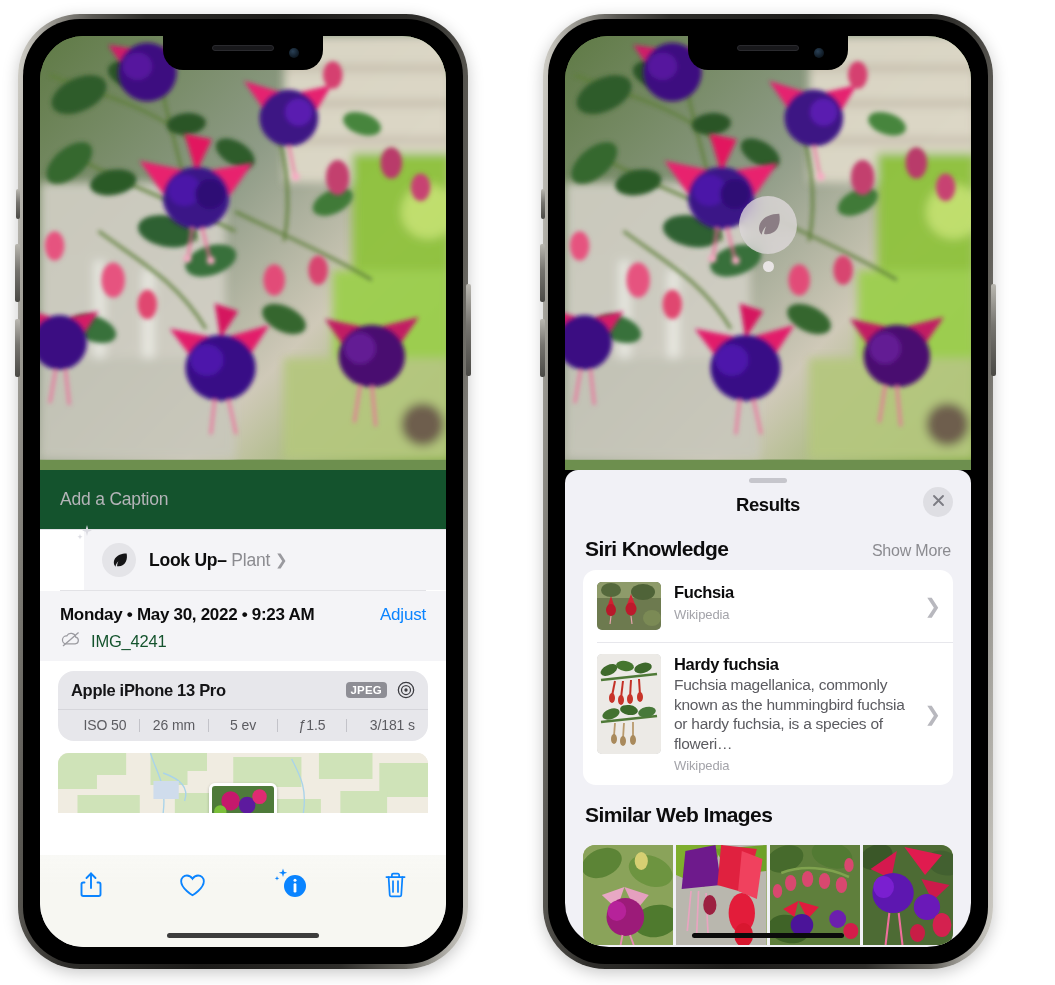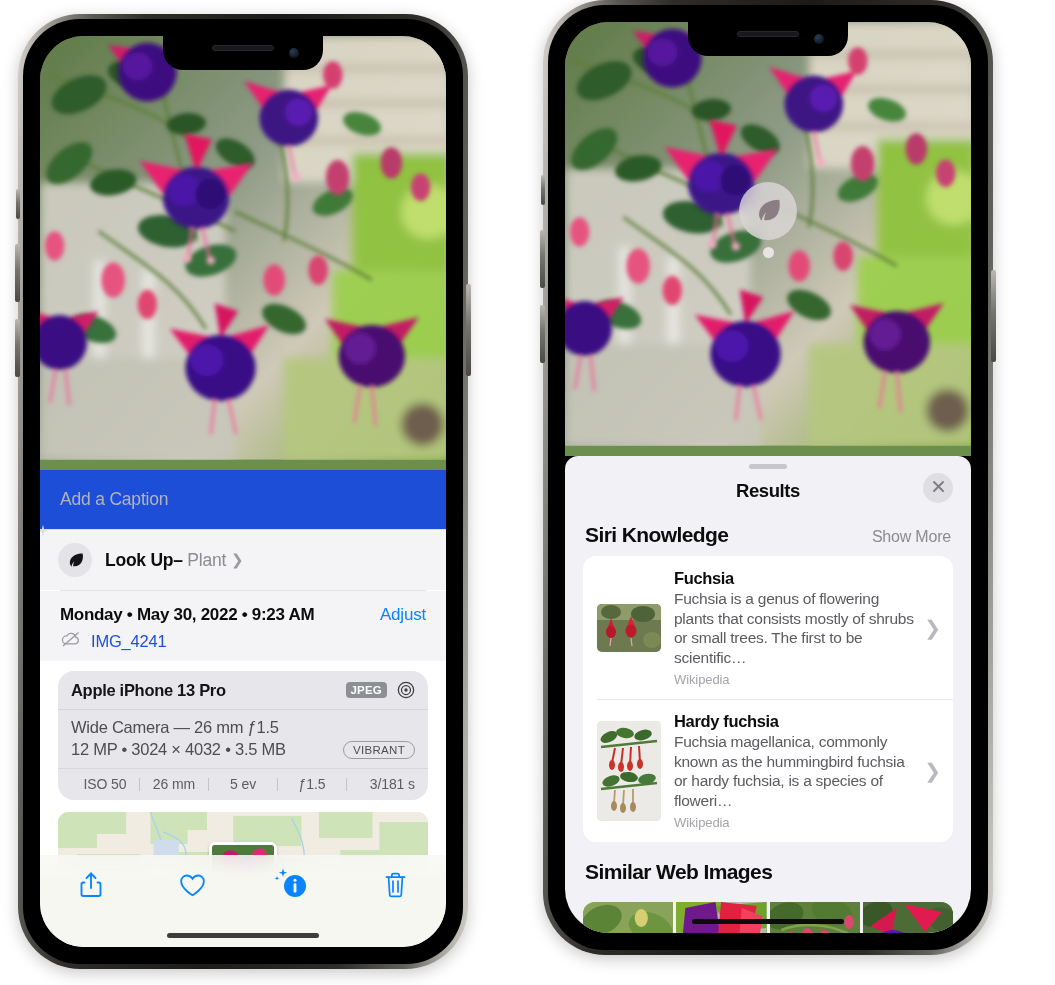--- a/index.html
+++ b/index.html
@@ -37,21 +37,21 @@
     background: #000000;
   }
   .screen {
     position: absolute;
     left: 17px; top: 17px; right: 17px; bottom: 17px;
     border-radius: 44px;
     overflow: hidden;
     background: #000;
   }
   .phone-left { left: 18px; top: 14px; }
-  .phone-right { left: 543px; top: 0; }
+  .phone-right { left: 543px; top: 14px; }
 
   
   .btn-side {
     position: absolute;
     background: linear-gradient(180deg, #b9b7b0, #76746f 45%, #4a4945);
     border-radius: 2px;
   }
   .btn-mute { left: -2px; top: 175px; width: 4px; height: 30px; }
   .btn-volup { left: -3px; top: 230px; width: 5px; height: 58px; }
   .btn-voldn { left: -3px; top: 305px; width: 5px; height: 58px; }
@@ -114,30 +114,31 @@
     position: absolute;
     left: 0; right: 0; top: 434px; bottom: 0;
     background: #ffffff;
     display: flex;
     flex-direction: column;
   }
   .caption-row {
     padding: 19px 20px 19px 20px;
     font-size: 17.5px;
     color: #b4b4b8;
-    background: #1d4ed8;
+    background: #14532d;
     border-bottom: 1px solid #e2e2e6;
     letter-spacing: -0.2px;
   }
   .lookup-row {
     background: #f4f4f7;
     display: flex;
     align-items: center;
     padding: 13px 20px 13px 18px;
     position: relative;
+    margin-left: 44px;
   }
   .leaf-chip {
     width: 34px; height: 34px;
     border-radius: 50%;
     background: #e4e4e8;
     display: flex; align-items: center; justify-content: center;
     position: relative;
     flex: 0 0 auto;
     margin-right: 13px;
   }
@@ -164,21 +165,21 @@
   }
   .rule { height: 1px; background: #e2e2e6; margin: 0 20px; }
 
   .meta-block { background: #f4f4f7; padding: 14px 20px 10px 20px; }
   .meta-top {
     display: flex; align-items: baseline; justify-content: space-between;
   }
   .meta-date { font-size: 17px; font-weight: 700; color: #0c0c0d; letter-spacing: -0.3px; }
   .meta-adjust { font-size: 17px; color: #0a84ff; letter-spacing: -0.2px; }
   .meta-file { display: flex; align-items: center; gap: 9px; margin-top: 6px; }
-  .meta-filename { font-size: 16.5px; color: #1d4ed8; letter-spacing: -0.2px; }
+  .meta-filename { font-size: 16.5px; color: #14532d; letter-spacing: -0.2px; }
 
   
   .cam-card {
     margin: 10px 18px 0 18px;
     background: #e7e7eb;
     border-radius: 16px;
     overflow: hidden;
   }
   .cam-head {
     display: flex; align-items: center; justify-content: space-between;
@@ -315,21 +316,21 @@
   .section-action { font-size: 16px; color: #8b8b90; letter-spacing: -0.2px; }
 
   .knowledge-card {
     margin: 0 18px;
     background: #ffffff;
     border-radius: 13px;
     overflow: hidden;
   }
   .k-row {
     display: flex;
-    align-items: center;
+    align-items: flex-start;
     padding: 12px 12px 12px 14px;
     position: relative;
   }
   .k-row + .k-row::before {
     content: "";
     position: absolute;
     left: 14px; right: 0; top: 0;
     height: 1px;
     background: #e7e7ec;
   }
@@ -563,27 +564,20 @@
               <div class="cam-model">Apple iPhone 13 Pro</div>
               <div class="cam-head-right">
                 <span class="badge-jpeg">JPEG</span>
                 <span class="aperture-ic">
                   <svg width="20" height="20" viewBox="0 0 24 24" fill="none" stroke="#3c3c41" stroke-width="1.5">
                     <circle cx="12" cy="12" r="9.2"></circle>
                     <circle cx="12" cy="12" r="5.4"></circle>
                     <circle cx="12" cy="12" r="2" fill="#3c3c41" stroke="none"></circle>
                   </svg>
                 </span>
-              </div>
-            </div>
-            <div class="cam-body">
-              <div class="cam-line1">Wide Camera — 26 mm ƒ1.5</div>
-              <div class="cam-line2row">
-                <div class="cam-line2">12 MP • 3024 × 4032 • 3.5 MB</div>
-                <span class="badge-vibrant">VIBRANT</span>
               </div>
             </div>
             <div class="cam-exif">
               <span class="ex">ISO 50</span>
               <span class="sep"></span>
               <span class="ex">26 mm</span>
               <span class="sep"></span>
               <span class="ex">5 ev</span>
               <span class="sep"></span>
               <span class="ex">ƒ1.5</span>
@@ -839,21 +833,20 @@
                   <path d="M14 14 L10 26 L18 26 Z" fill="#cf2030"></path>
                   <ellipse cx="14" cy="28" rx="5" ry="6" fill="#b8182a"></ellipse>
                   <path d="M34 12 L29 25 L39 25 Z" fill="#d42636"></path>
                   <ellipse cx="34" cy="27" rx="5.5" ry="6.5" fill="#bd1a2c"></ellipse>
                   <ellipse cx="55" cy="36" rx="9" ry="8" fill="#7b8a55"></ellipse>
                   <path d="M14 34 L13 42 M34 34 L35 42" stroke="#e8a5ad" stroke-width="1.2"></path>
                 </svg>
               </div>
               <div class="k-text">
                 <div class="k-title">Fuchsia</div>
-                <div class="k-desc">Fuchsia is a genus of flowering plants that consists mostly of shrubs or small trees. The first to be scientific…</div>
                 <div class="k-src">Wikipedia</div>
               </div>
               <div class="k-chev">❯</div>
             </div>
 
             <div class="k-row">
               <div class="k-thumb tall">
                 <svg viewBox="0 0 64 100" preserveAspectRatio="none" style="width:100%;height:100%">
                   <rect width="64" height="100" fill="#eceae6"></rect>
                   <path d="M4 26 L60 20" stroke="#4f7a38" stroke-width="2.4"></path>

